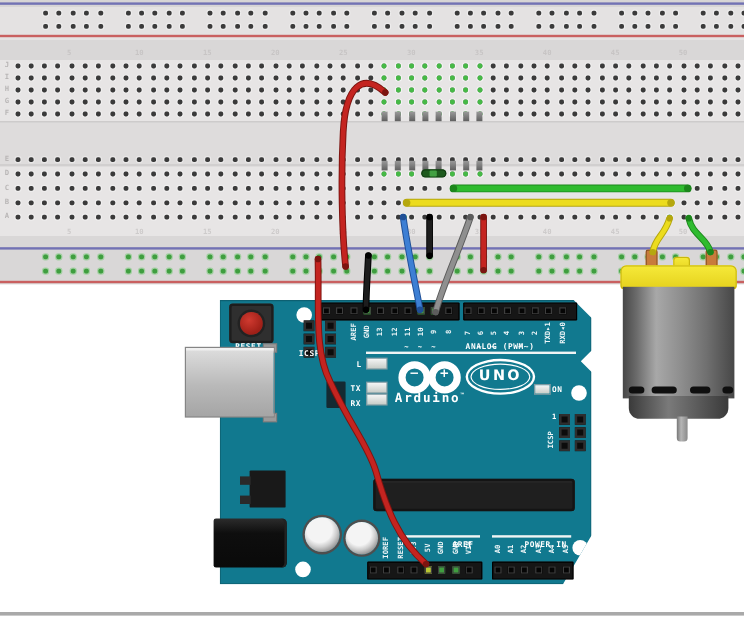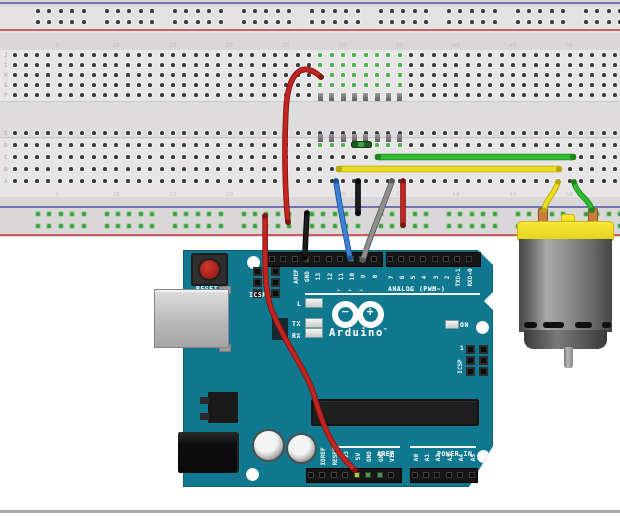--- a/index.html
+++ b/index.html
@@ -1044,20 +1044,24 @@
   <div class="ledrect abs" style="left:306px;top:319px;z-index:32"></div>
   <span class="btext" style="left:292px;top:332px;z-index:32">RX</span>
   <div class="ledrect abs" style="left:306px;top:329px;z-index:32"></div>
 
   <div id="crystal" class="abs"></div>
 
   <div class="loop abs" style="left:332px;top:301px;z-index:32"></div>
   <div class="loop abs" style="left:357px;top:301px;z-index:32"></div>
   <span class="loopsign" style="left:341px;top:306px;z-index:33">−</span>
   <span class="loopsign" style="left:366px;top:306px;z-index:33">+</span>
+  <div id="uno-oval">
+    <span class="inner"></span>
+      <span class="txt">UNO</span>
+  </div>
   <span id="brand"><span>Arduino</span><sup>™</sup></span>
 
   <div class="ledrect abs" style="left:446px;top:321px;width:12px;height:7px;z-index:32"></div>
   <span class="btext" style="left:460px;top:321px;z-index:32">ON</span>
 
   <div id="socket" class="abs"></div>
   <div id="regulator" class="abs"></div>
   <div class="regtab abs" style="left:200px;top:397px"></div>
   <div class="regtab abs" style="left:200px;top:413px"></div>
   <div id="powerjack" class="abs"></div>

